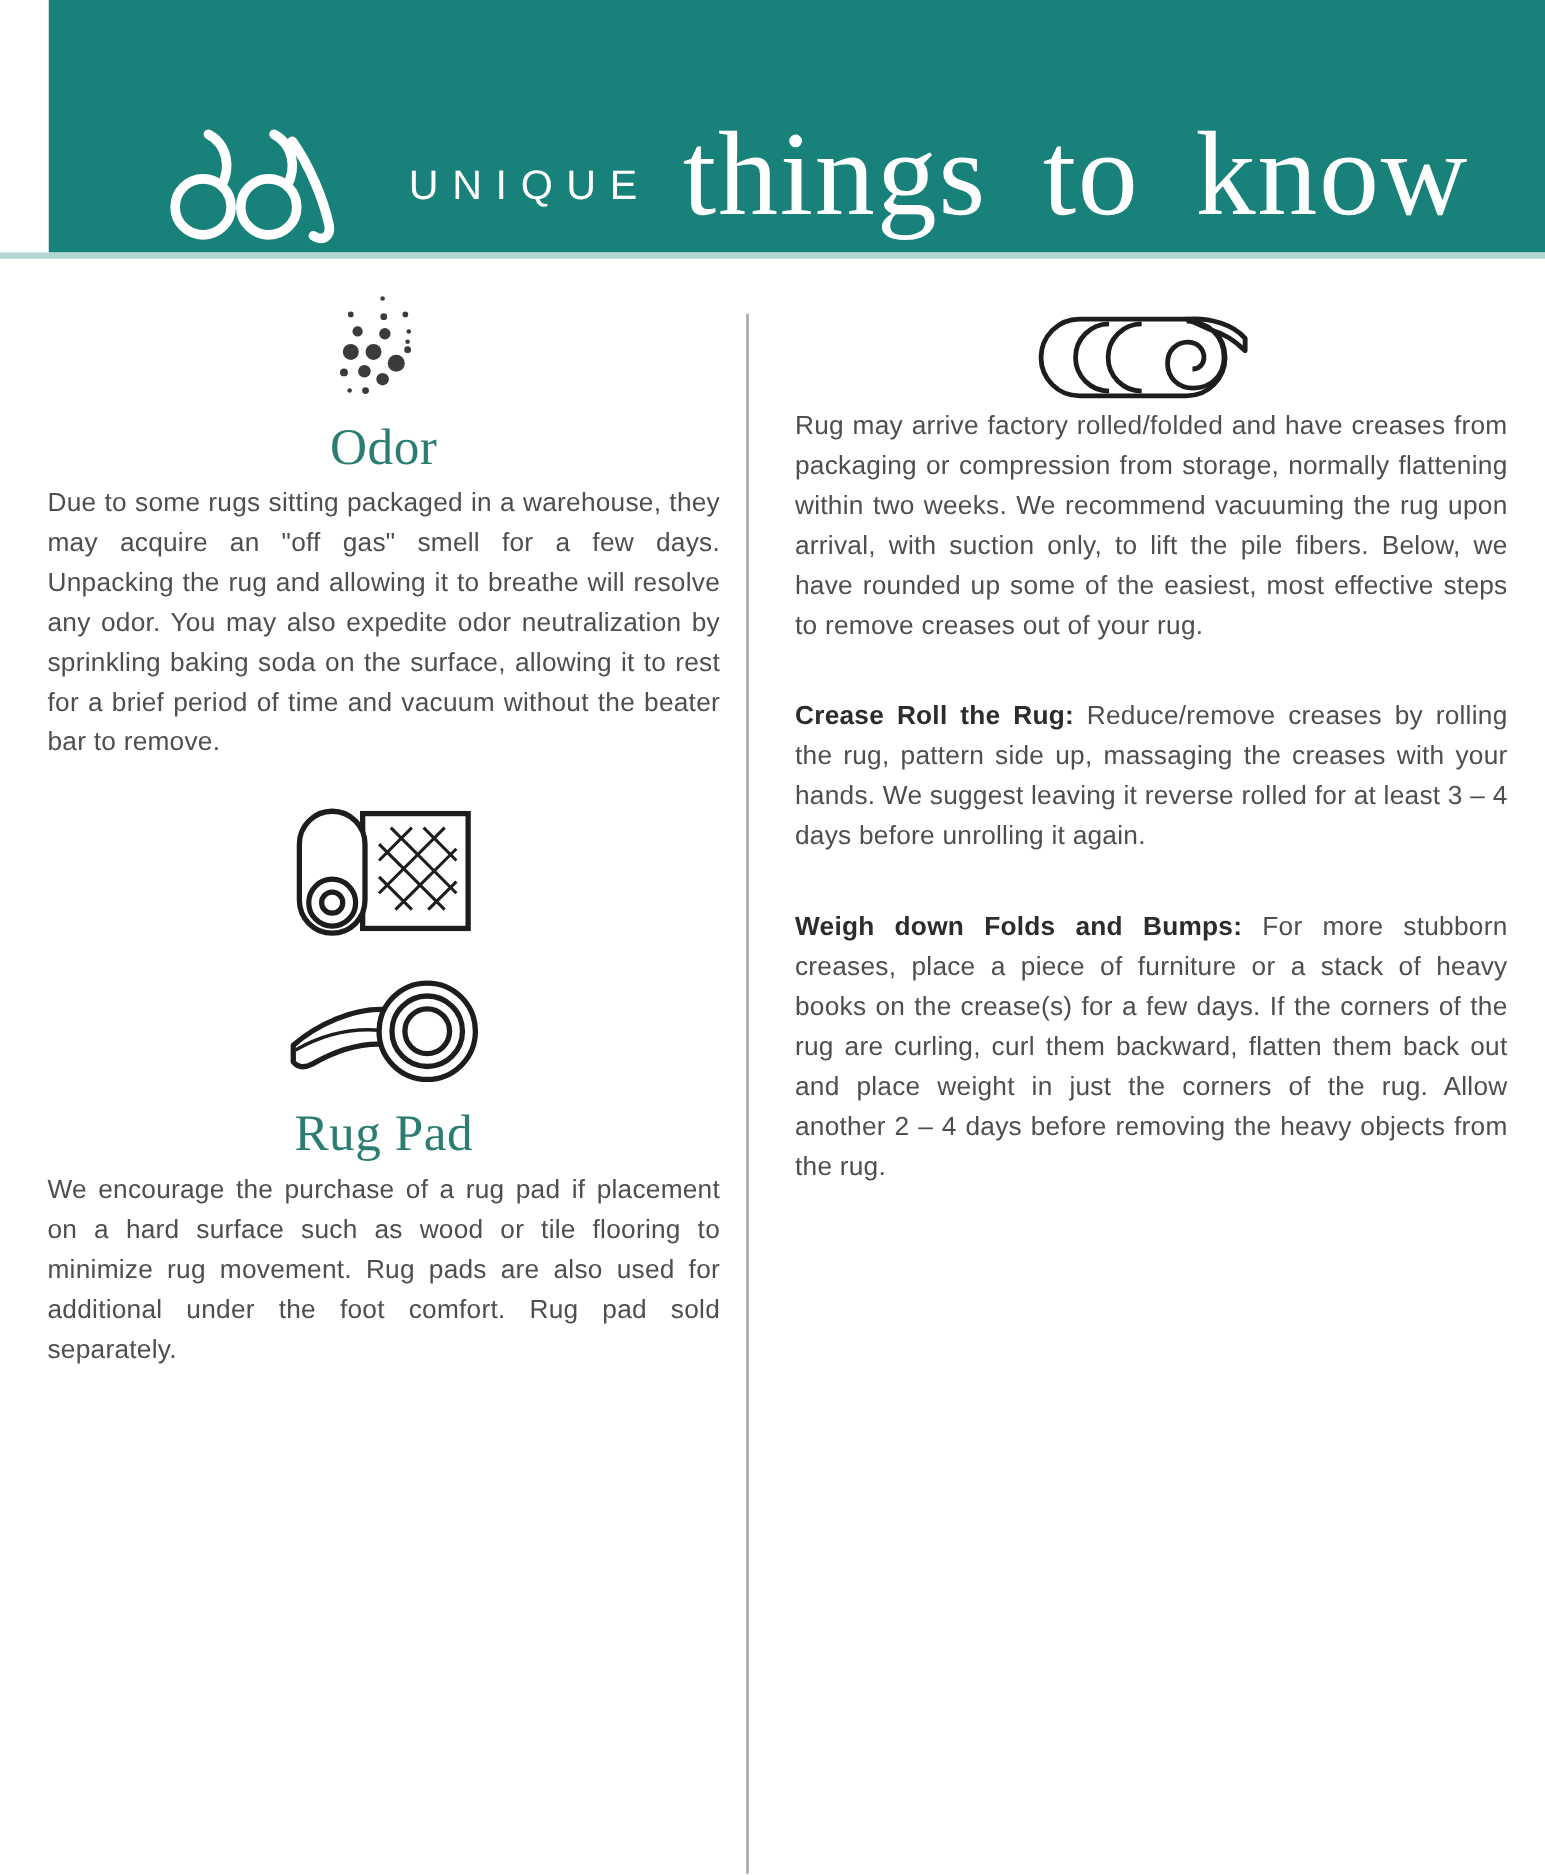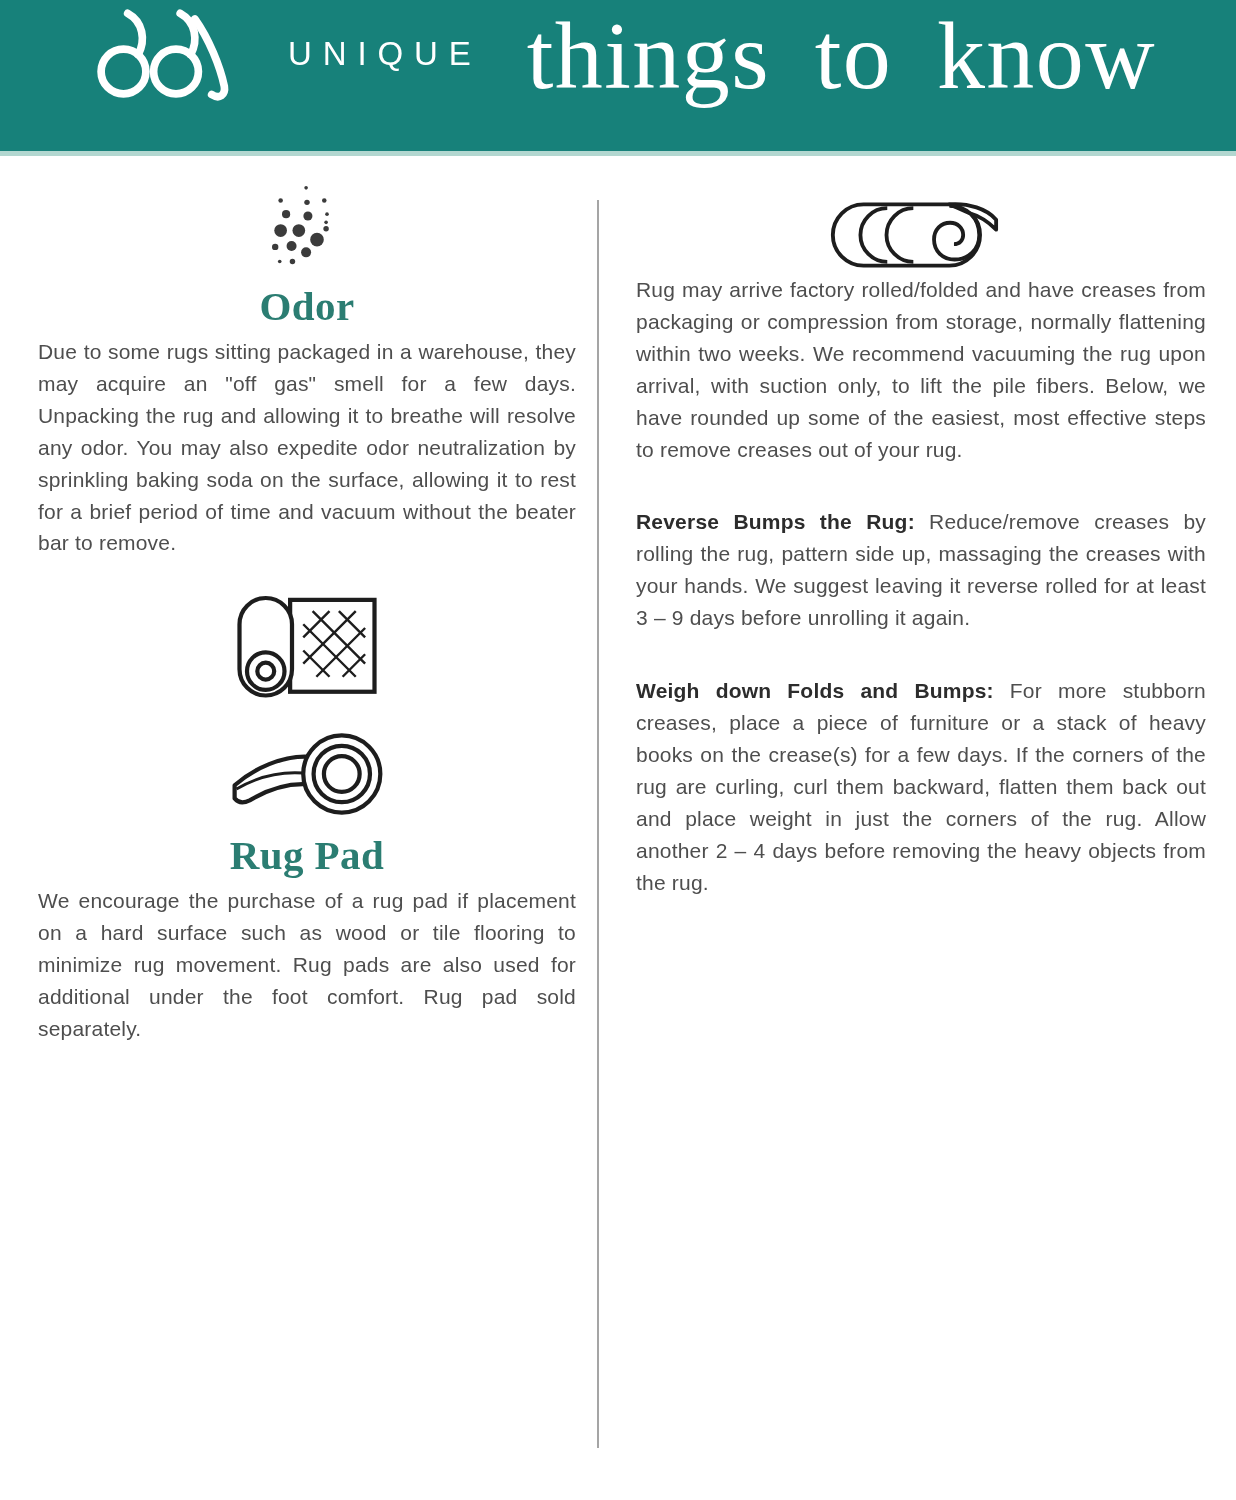--- a/index.html
+++ b/index.html
@@ -3,22 +3,22 @@
 <meta charset="utf-8">
 <style>
   html,body { margin:0; padding:0; background:#e9e9e9; }
   .page {
     width:1236px; height:1500px; margin:0 auto; background:#ffffff;
     position:relative; overflow:hidden;
     font-family:"Liberation Sans", sans-serif;
   }
   
   header {
-    height:151px; background:#17817a; display:flex; align-items:flex-start;
-    padding-left:92px; box-sizing:border-box;
+    height:202px; background:#17817a; display:flex; align-items:flex-end;
+    padding-left:92px; box-sizing:border-box;margin-left:39px;
   }
   .header-strip { height:5px; background:#b2d7d0; }
   .logo-block { display:flex; align-items:center; }
   .brand-text {
     color:#ffffff; font-size:33px; font-weight:300; letter-spacing:0.33em;
     line-height:1.3; margin-left:28px; text-align:center;
   }
   .header-title {
     flex:1; text-align:center; color:#ffffff;
     font-family:"Liberation Serif", serif; font-size:96px; font-weight:400;
@@ -33,21 +33,21 @@
   }
   .cols { display:flex; }
   .col { box-sizing:border-box; }
   .col.left  { width:598px; padding:0 22px 0 38px; }
   .col.right { width:638px; padding:0 30px 0 38px; }
   .sec { text-align:center; }
   .sec + .sec { margin-top:26px; }
   .icon-wrap { display:flex; justify-content:center; align-items:flex-end; }
   .sec-heading {
     font-family:"Liberation Serif", serif; color:#2b7d72; font-size:41px;
-    font-weight:700; margin:10px 0 6px; letter-spacing:0.01em;
+    font-weight:400; margin:10px 0 6px; letter-spacing:0.01em;
   }
   .body-text {
     font-size:21px; line-height:1.52; color:#4e4e4e; margin:0;
     text-align:justify; text-align-last:left; letter-spacing:0.2px;
   }
   .tip { margin-top:41px; }
   .tip-label { color:#2c2c2c; font-weight:700; }
   .icon-stroke { stroke:#1d1d1d; fill:none; }
   .icon-fillwhite { fill:#ffffff; stroke:#1d1d1d; }
 </style>
@@ -149,22 +149,22 @@
               <path class="icon-fillwhite" stroke-width="5" stroke-linejoin="round" d="M 157,9 C 182,7 206,15 218,29 L 218,42 C 208,32 196,24 182,20 Z"></path>
               <path class="icon-stroke" stroke-width="5" d="M 157,11 C 180,11 196,27 196,49 C 196,68 182,81 164,81 C 148,81 137,70 137,55 C 137,42 146,33 158,33 C 168,33 175,40 175,49 C 175,56 170,61 163,61"></path>
               <path class="icon-stroke" stroke-width="5" d="M 76,14 A 35,35 0 1 0 76,84"></path>
               <path class="icon-stroke" stroke-width="5" d="M 110,14 A 35,35 0 1 0 110,84"></path>
             </svg>
           </div>
           <p class="body-text">Rug may arrive factory rolled/folded and have creases from packaging or compression from storage, normally flattening within two weeks. We recommend vacuuming the rug upon arrival, with suction only, to lift the pile fibers. Below, we have rounded up some of the easiest, most effective steps to remove creases out of your rug.</p>
         </div>
 
         <p class="body-text tip">
-          <b class="tip-label">Reverse Bumps the Rug:</b>
-          <span>Reduce/remove creases by rolling the rug, pattern side up, massaging the creases with your hands. We suggest leaving it reverse rolled for at least 3 – 9 days before unrolling it again.</span>
+          <b class="tip-label">Crease Roll the Rug:</b>
+          <span>Reduce/remove creases by rolling the rug, pattern side up, massaging the creases with your hands. We suggest leaving it reverse rolled for at least 3 – 4 days before unrolling it again.</span>
         </p>
 
         <p class="body-text tip">
           <b class="tip-label">Weigh down Folds and Bumps:</b>
           <span>For more stubborn creases, place a piece of furniture or a stack of heavy books on the crease(s) for a few days. If the corners of the rug are curling, curl them backward, flatten them back out and place weight in just the corners of the rug. Allow another 2 – 4 days before removing the heavy objects from the rug.</span>
         </p>
 
       </section>
     </div>
   </main>

